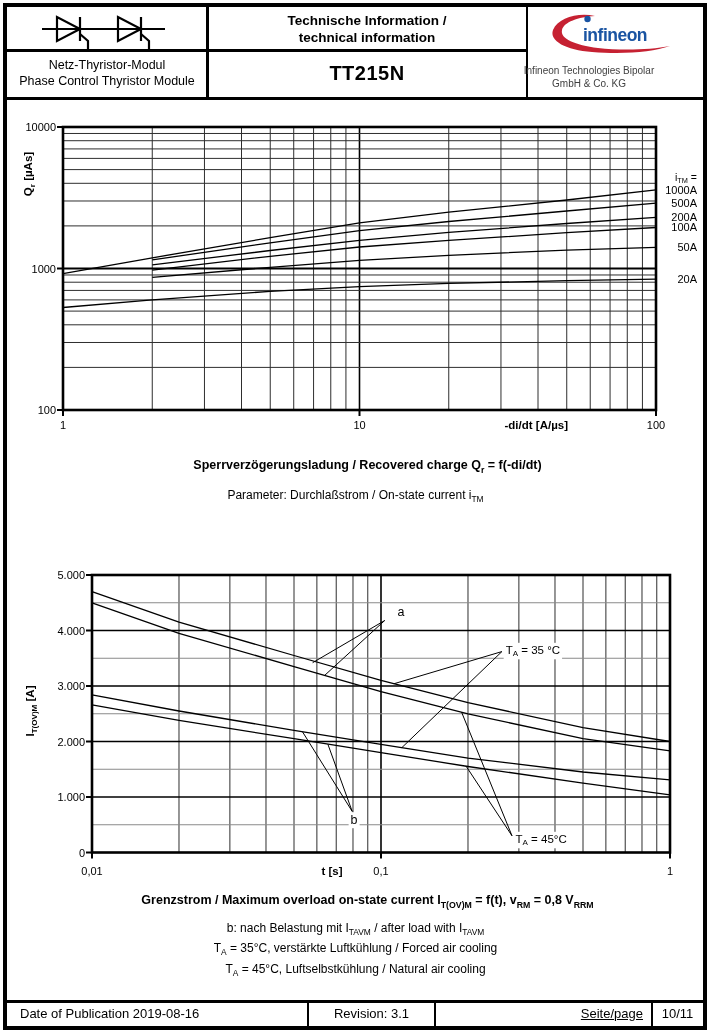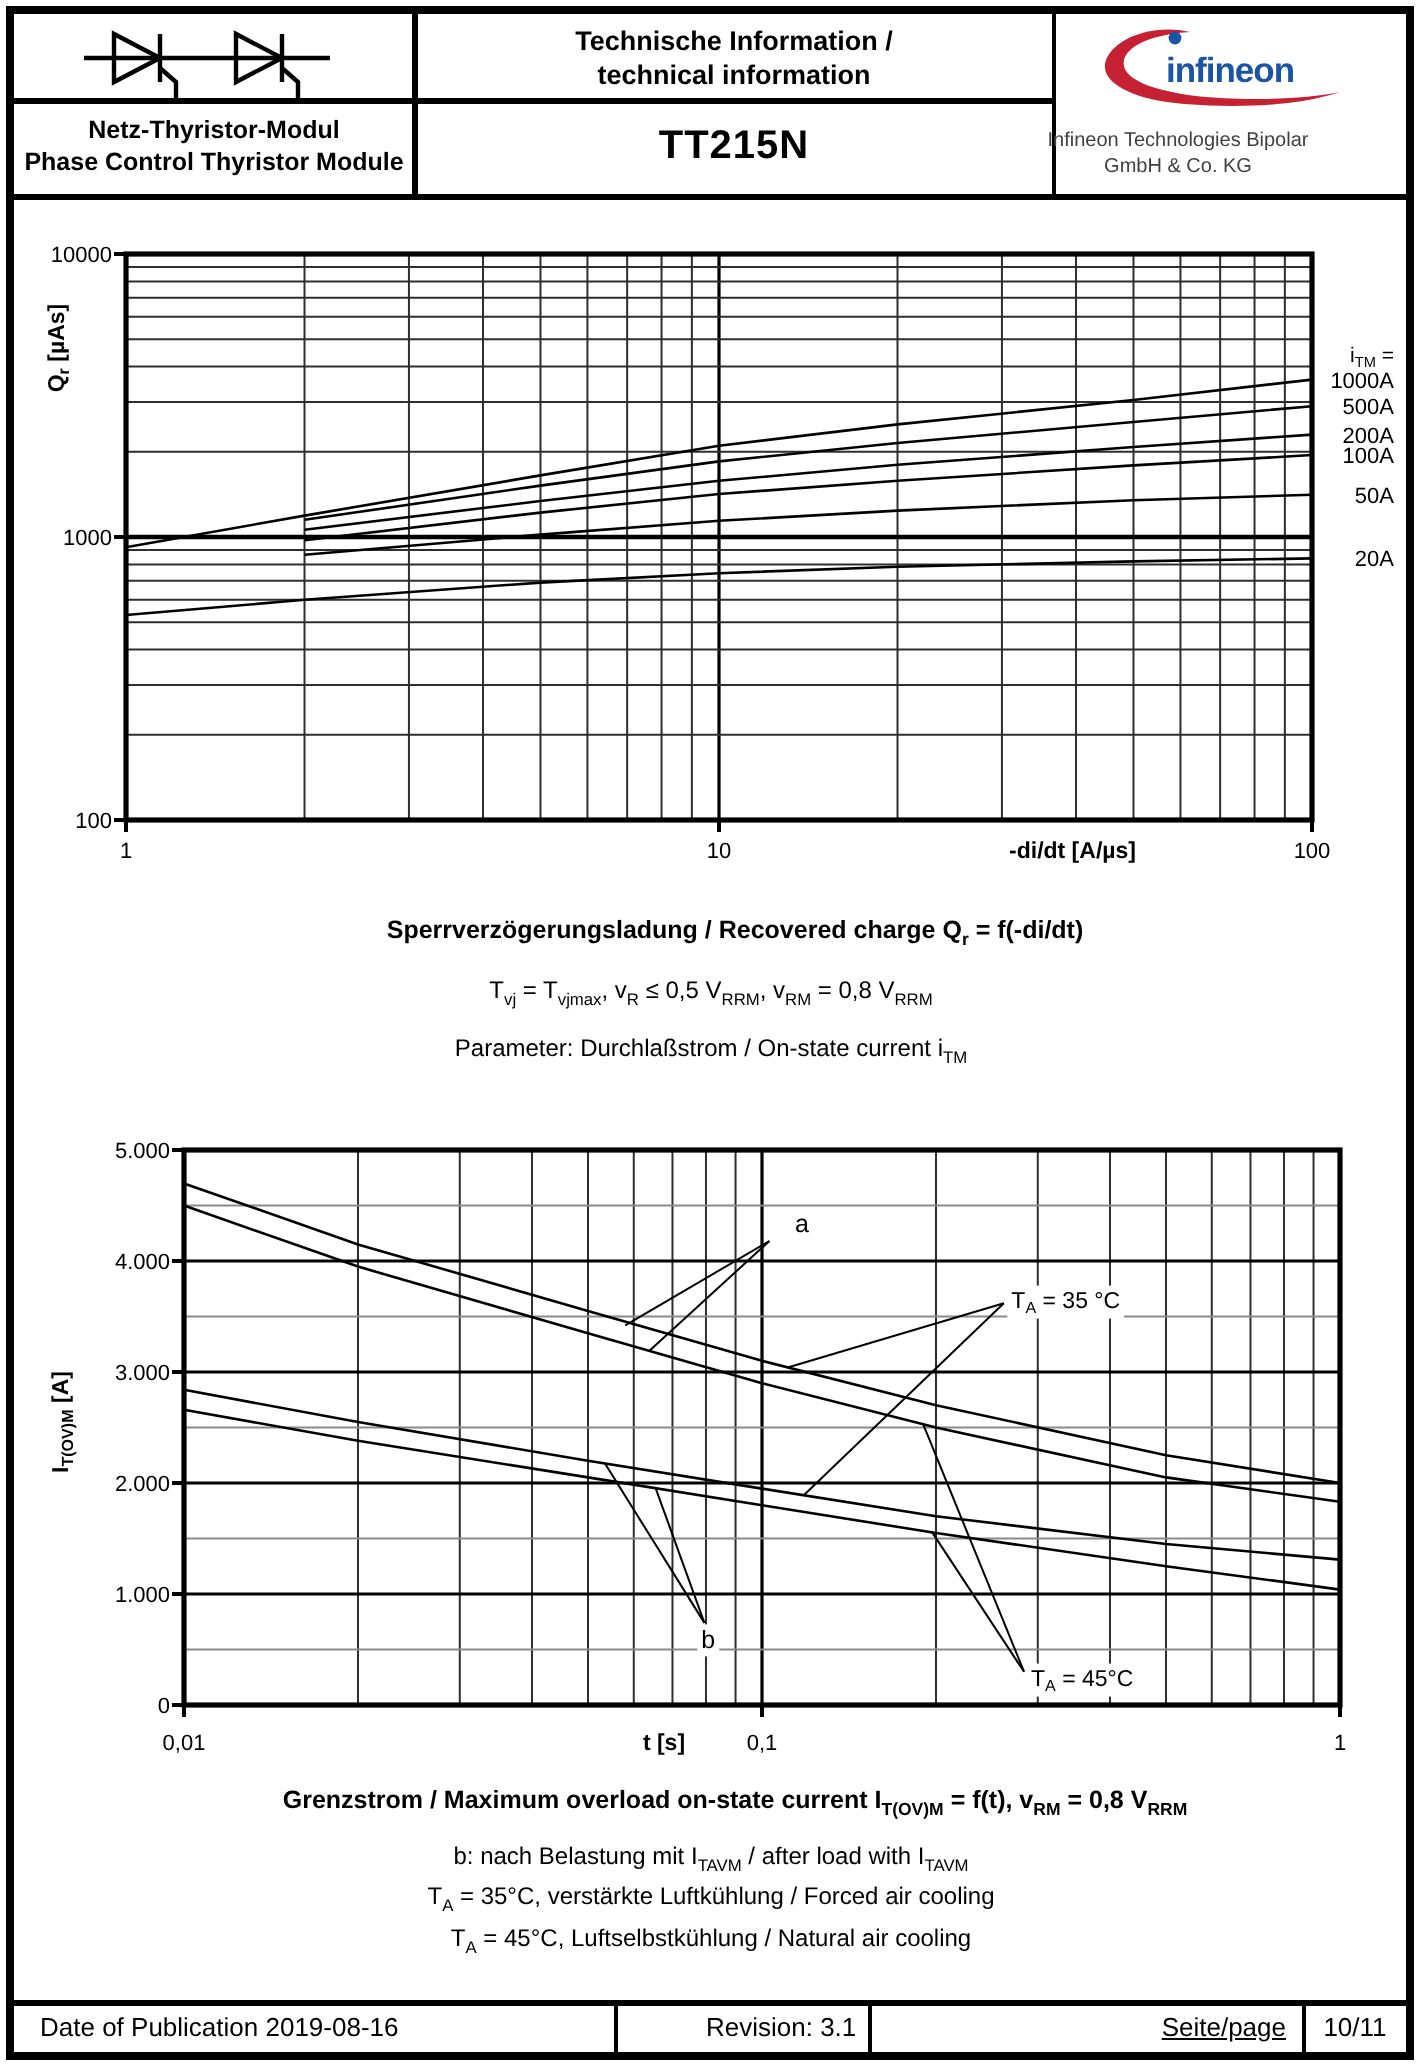--- a/index.html
+++ b/index.html
@@ -3,21 +3,21 @@
 <meta charset="utf-8">
 <style>
   html,body{margin:0;padding:0;background:#fff;}
   #page{position:relative;width:711px;height:1034px;background:#fff;
         font-family:"Liberation Sans",sans-serif;color:#000;overflow:hidden;}
   .frame{position:absolute;left:3px;top:3px;width:704px;height:1027px;
          border:4px solid #000;box-sizing:border-box;}
   .vline,.hline{position:absolute;background:#000;}
   .h-cell{position:absolute;display:flex;flex-direction:column;align-items:center;
           justify-content:center;text-align:center;}
-  #cell-family{left:8px;top:51px;width:198px;height:45px;font-weight:bold;
+  #cell-family{left:8px;top:51px;width:198px;height:45px;font-weight:normal;
                font-size:12.5px;line-height:15.5px;}
   #cell-doctype{left:208px;top:8px;width:318px;height:41px;font-weight:bold;
                 font-size:13.5px;line-height:17px;}
   #cell-part{left:208px;top:51px;width:318px;height:45px;font-weight:bold;
              font-size:20px;letter-spacing:.5px;}
   #cell-company{left:501px;top:62px;width:176px;height:30px;font-size:10px;
                 line-height:13px;color:#404040;}
   svg.chart{position:absolute;left:8px;}
   #chart1{top:108px;}
   #chart2{top:553px;}
@@ -138,21 +138,20 @@
       <text x="689" y="85.78319614142885" font-size="11" font-family="&quot;Liberation Sans&quot;,sans-serif" fill="#000" text-anchor="end"><tspan>1000A</tspan></text>
       <text x="689" y="99.0706832972977" font-size="11" font-family="&quot;Liberation Sans&quot;,sans-serif" fill="#000" text-anchor="end"><tspan>500A</tspan></text>
       <text x="689" y="113.3155112035106" font-size="11" font-family="&quot;Liberation Sans&quot;,sans-serif" fill="#000" text-anchor="end"><tspan>200A</tspan></text>
       <text x="689" y="123.46010249220373" font-size="11" font-family="&quot;Liberation Sans&quot;,sans-serif" fill="#000" text-anchor="end"><tspan>100A</tspan></text>
       <text x="689" y="143.38549555926377" font-size="11" font-family="&quot;Liberation Sans&quot;,sans-serif" fill="#000" text-anchor="end"><tspan>50A</tspan></text>
       <text x="689" y="175.21448102224375" font-size="11" font-family="&quot;Liberation Sans&quot;,sans-serif" fill="#000" text-anchor="end"><tspan>20A</tspan></text>
     </svg>
 
   <div class="cap" id="cap1" style="top:458px">
     <div class="cap-title">Sperrverzögerungsladung / Recovered charge Q<sub>r</sub> = f(-di/dt)</div>
-    <div class="cap-line">T<sub>vj</sub> = T<sub>vjmax</sub>, v<sub>R</sub> ≤ 0,5 V<sub>RRM</sub>, v<sub>RM</sub> = 0,8 V<sub>RRM</sub></div>
     <div class="cap-line">Parameter: Durchlaßstrom / On-state current i<sub>TM</sub></div>
   </div>
 
   <svg id="chart2" class="chart" width="695" height="336" viewBox="0 0 695 336">
       <line x1="170.99766874689058" y1="22" x2="170.99766874689058" y2="299.5" stroke="#2e2e2e" stroke-width="1"></line>
       <line x1="221.88804261398244" y1="22" x2="221.88804261398244" y2="299.5" stroke="#2e2e2e" stroke-width="1"></line>
       <line x1="257.99533749378116" y1="22" x2="257.99533749378116" y2="299.5" stroke="#2e2e2e" stroke-width="1"></line>
       <line x1="286.00233125310945" y1="22" x2="286.00233125310945" y2="299.5" stroke="#2e2e2e" stroke-width="1"></line>
       <line x1="308.885711360873" y1="22" x2="308.885711360873" y2="299.5" stroke="#2e2e2e" stroke-width="1"></line>
       <line x1="328.23333356412024" y1="22" x2="328.23333356412024" y2="299.5" stroke="#2e2e2e" stroke-width="1"></line>
@@ -227,16 +226,16 @@
       <div class="cap-note">T<sub>A</sub> = 45°C, Luftselbstkühlung / Natural air cooling</div>
     </div>
   </div>
 
   <div class="hline" style="left:7px;top:1000px;width:697px;height:2.5px;"></div>
   <div class="vline" style="left:307px;top:1000px;width:2px;height:27px;"></div>
   <div class="vline" style="left:434px;top:1000px;width:2px;height:27px;"></div>
   <div class="vline" style="left:651px;top:1000px;width:2px;height:27px;"></div>
 
   <div class="ft" style="left:20px;">Date of Publication 2019-08-16</div>
-  <div class="ft" style="left:309px;width:125px;margin-left:44px;">Revision: 3.1</div>
+  <div class="ft" style="left:309px;width:125px;text-align:center;">Revision: 3.1</div>
   <div class="ft" style="left:436px;width:207px;text-align:right;text-decoration:underline;">Seite/page</div>
   <div class="ft" style="left:653px;width:49px;text-align:center;">10/11</div>
 </div>
 
 </body></html>

